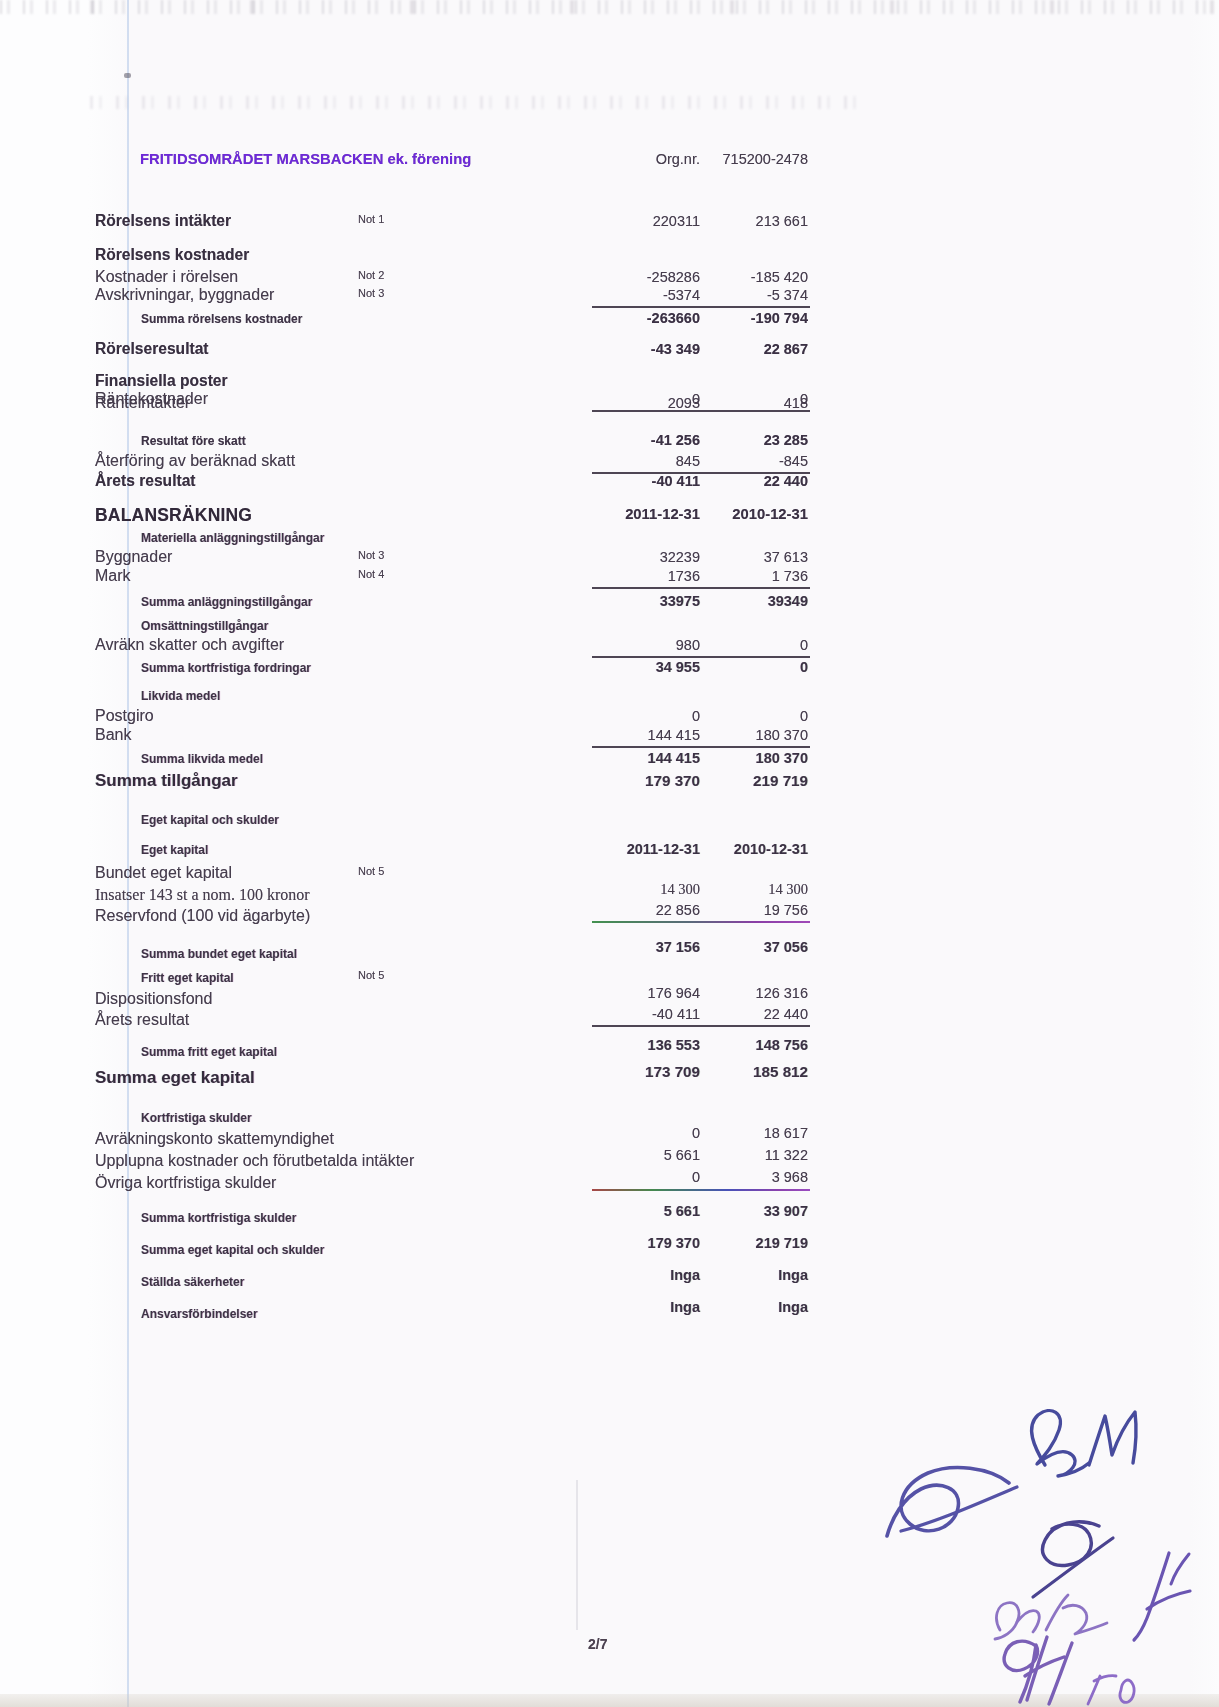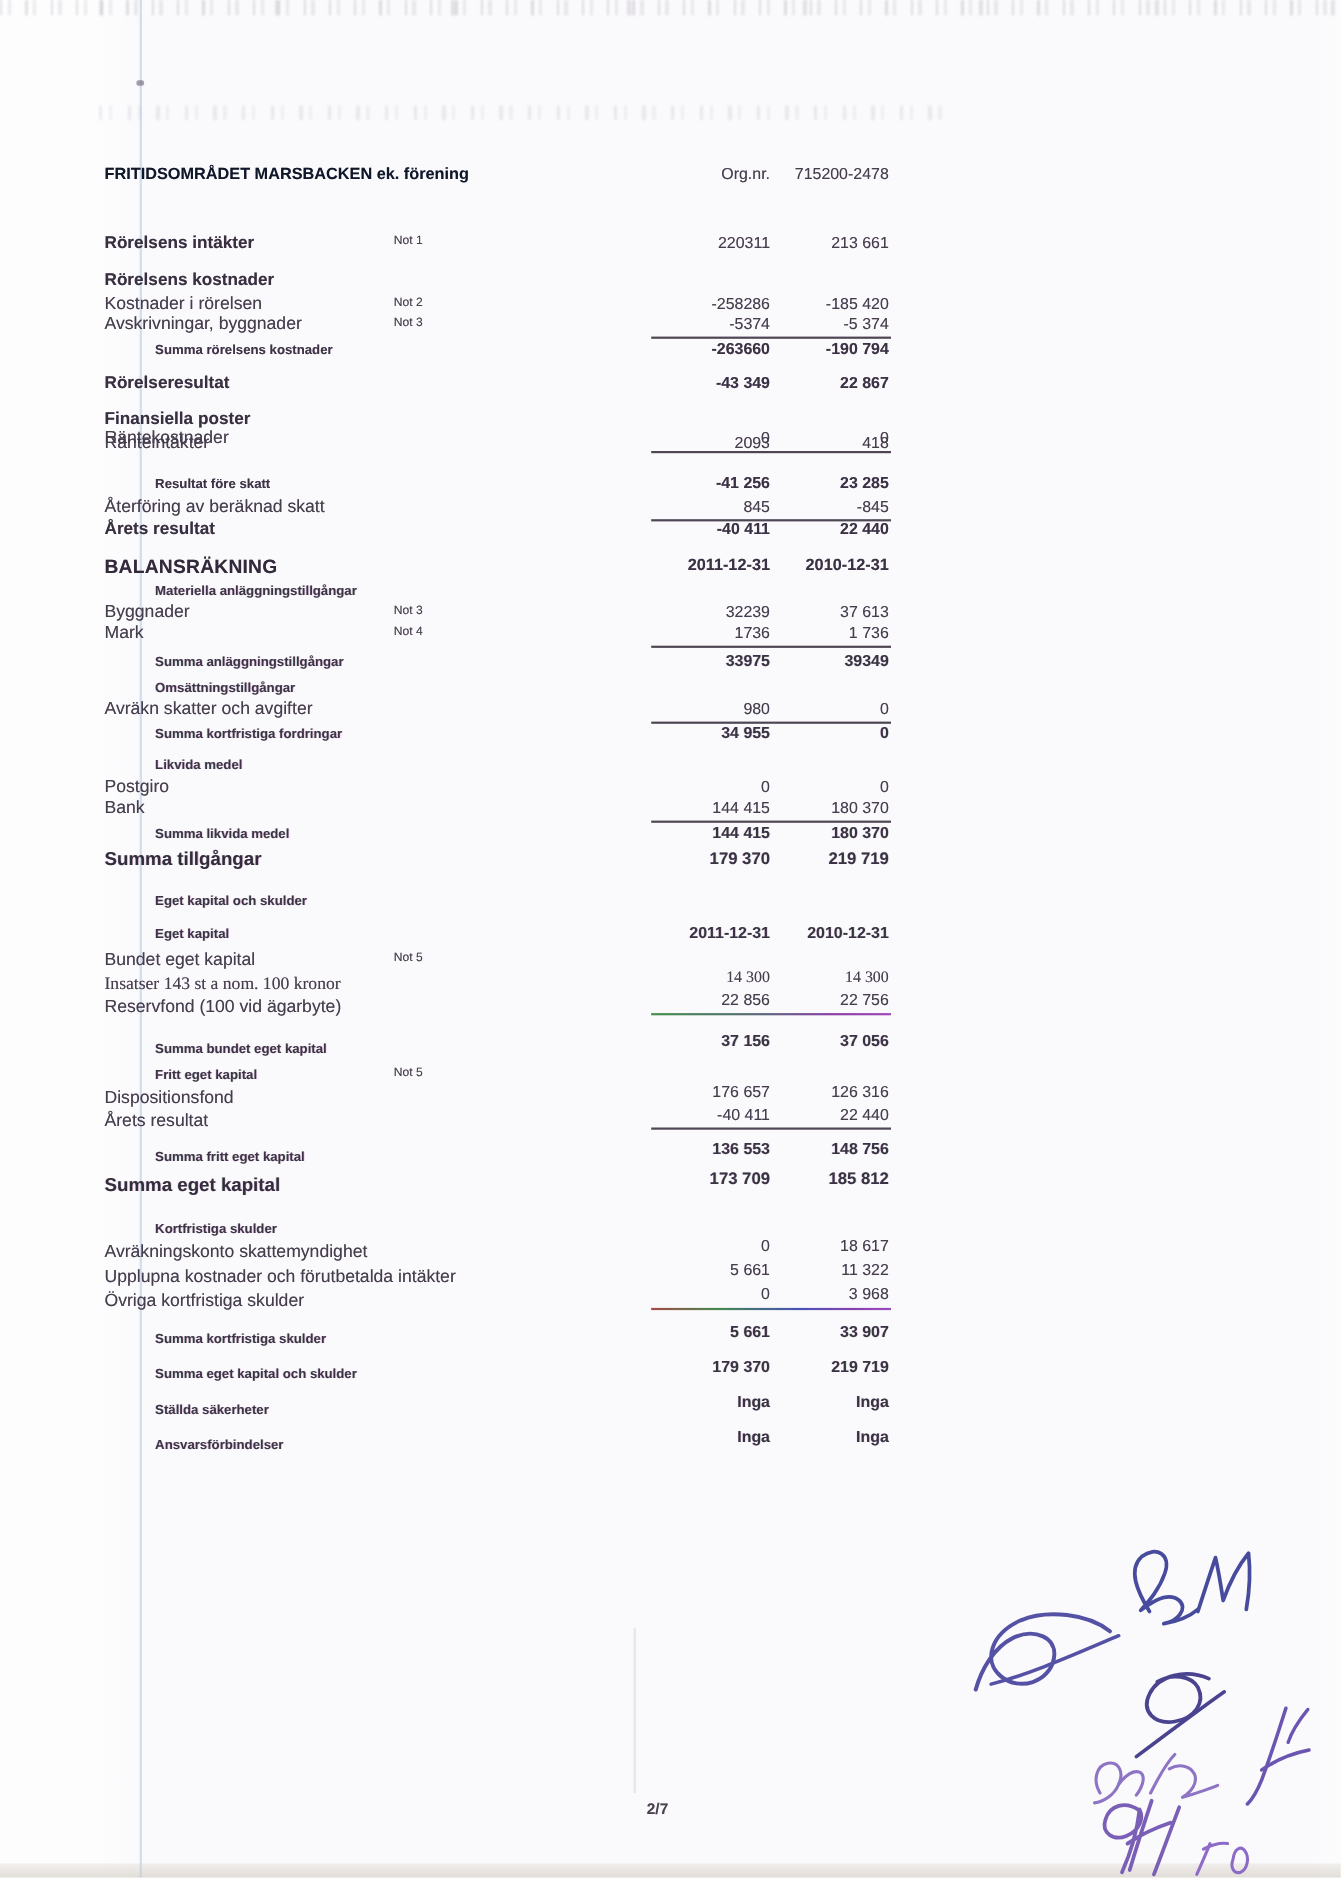--- a/index.html
+++ b/index.html
@@ -23,21 +23,21 @@
   .bottom-band{position:absolute;left:0;bottom:0;width:1219px;height:13px;
     background:linear-gradient(180deg,rgba(210,203,192,.25),rgba(205,198,186,.55));}
   
   .sheet{position:absolute;inset:0;text-shadow:0 0 .6px rgba(55,45,70,.45);}
   .trow{position:absolute;left:95px;right:60px;height:20px;}
   .lab{font-size:16px;color:#463d4d;white-space:pre;}
   .trow.bold .lab{font-weight:bold;font-size:12px;color:#3e3346;margin-left:46px;}
   .trow.head .lab{font-weight:bold;font-size:15.6px;color:#382f40;}
   .trow.big .lab{font-weight:bold;font-size:17px;color:#342b3c;}
   .trow.title-row .lab{font-weight:bold;font-size:17.5px;color:#32293a;letter-spacing:.2px;}
-  .company-row .lab{font-weight:bold;font-size:14.8px;color:#0f172a;}
+  .company-row .lab{font-weight:bold;font-size:14.8px;color:#6d28d9;margin-left:45px;}
   .note{position:absolute;left:263px;top:1px;font-size:11px;color:#4a4150;}
   .vals{position:absolute;left:463px;top:1px;width:250px;display:flex;}
   .vals span{font-size:14.5px;color:#463d4d;white-space:pre;}
   .v1{width:142px;text-align:right;}
   .v2{flex:1;text-align:right;}
   .vb .vals span{font-weight:bold;color:#3b3144;}
   .big .vals span{font-size:15.2px;}
   .title-row .vals span{font-size:14.8px;}
   .vskew .vals{top:-5px;}
   .rule-dark .vals::after,.rule-greenpurple .vals::after,.rule-rainbow .vals::after{
@@ -171,29 +171,29 @@
           <span class="v1">2011-12-31</span>
           <span class="v2">2010-12-31</span>
         </span></div>
       <div class="trow plain bs vskew" style="top: 864px;"><span class="lab">Bundet eget kapital</span><span class="note">Not 5</span></div>
       <div class="trow plain bs vskew" style="top: 886px; font-family: Liberation Serif, serif;"><span class="lab">Insatser 143 st a nom. 100 kronor</span><span class="vals">
           <span class="v1">14 300</span>
           <span class="v2">14 300</span>
         </span></div>
       <div class="trow plain rule-greenpurple bs vskew" style="top: 907px;"><span class="lab">Reservfond (100 vid ägarbyte)</span><span class="vals">
           <span class="v1">22 856</span>
-          <span class="v2">22 756</span>
+          <span class="v2">19 756</span>
         </span></div>
       <div class="trow bold vb bs vskew" style="top: 944px;"><span class="lab">Summa bundet eget kapital</span><span class="vals">
           <span class="v1">37 156</span>
           <span class="v2">37 056</span>
         </span></div>
       <div class="trow bold bs vskew" style="top: 968px;"><span class="lab">Fritt eget kapital</span><span class="note">Not 5</span></div>
       <div class="trow plain bs vskew" style="top: 990px;"><span class="lab">Dispositionsfond</span><span class="vals">
-          <span class="v1">176 657</span>
+          <span class="v1">176 964</span>
           <span class="v2">126 316</span>
         </span></div>
       <div class="trow plain rule-dark bs vskew" style="top: 1011px;"><span class="lab">Årets resultat</span><span class="vals">
           <span class="v1">-40 411</span>
           <span class="v2">22 440</span>
         </span></div>
       <div class="trow bold vb bs vskew" style="top: 1042px;"><span class="lab">Summa fritt eget kapital</span><span class="vals">
           <span class="v1">136 553</span>
           <span class="v2">148 756</span>
         </span></div>

